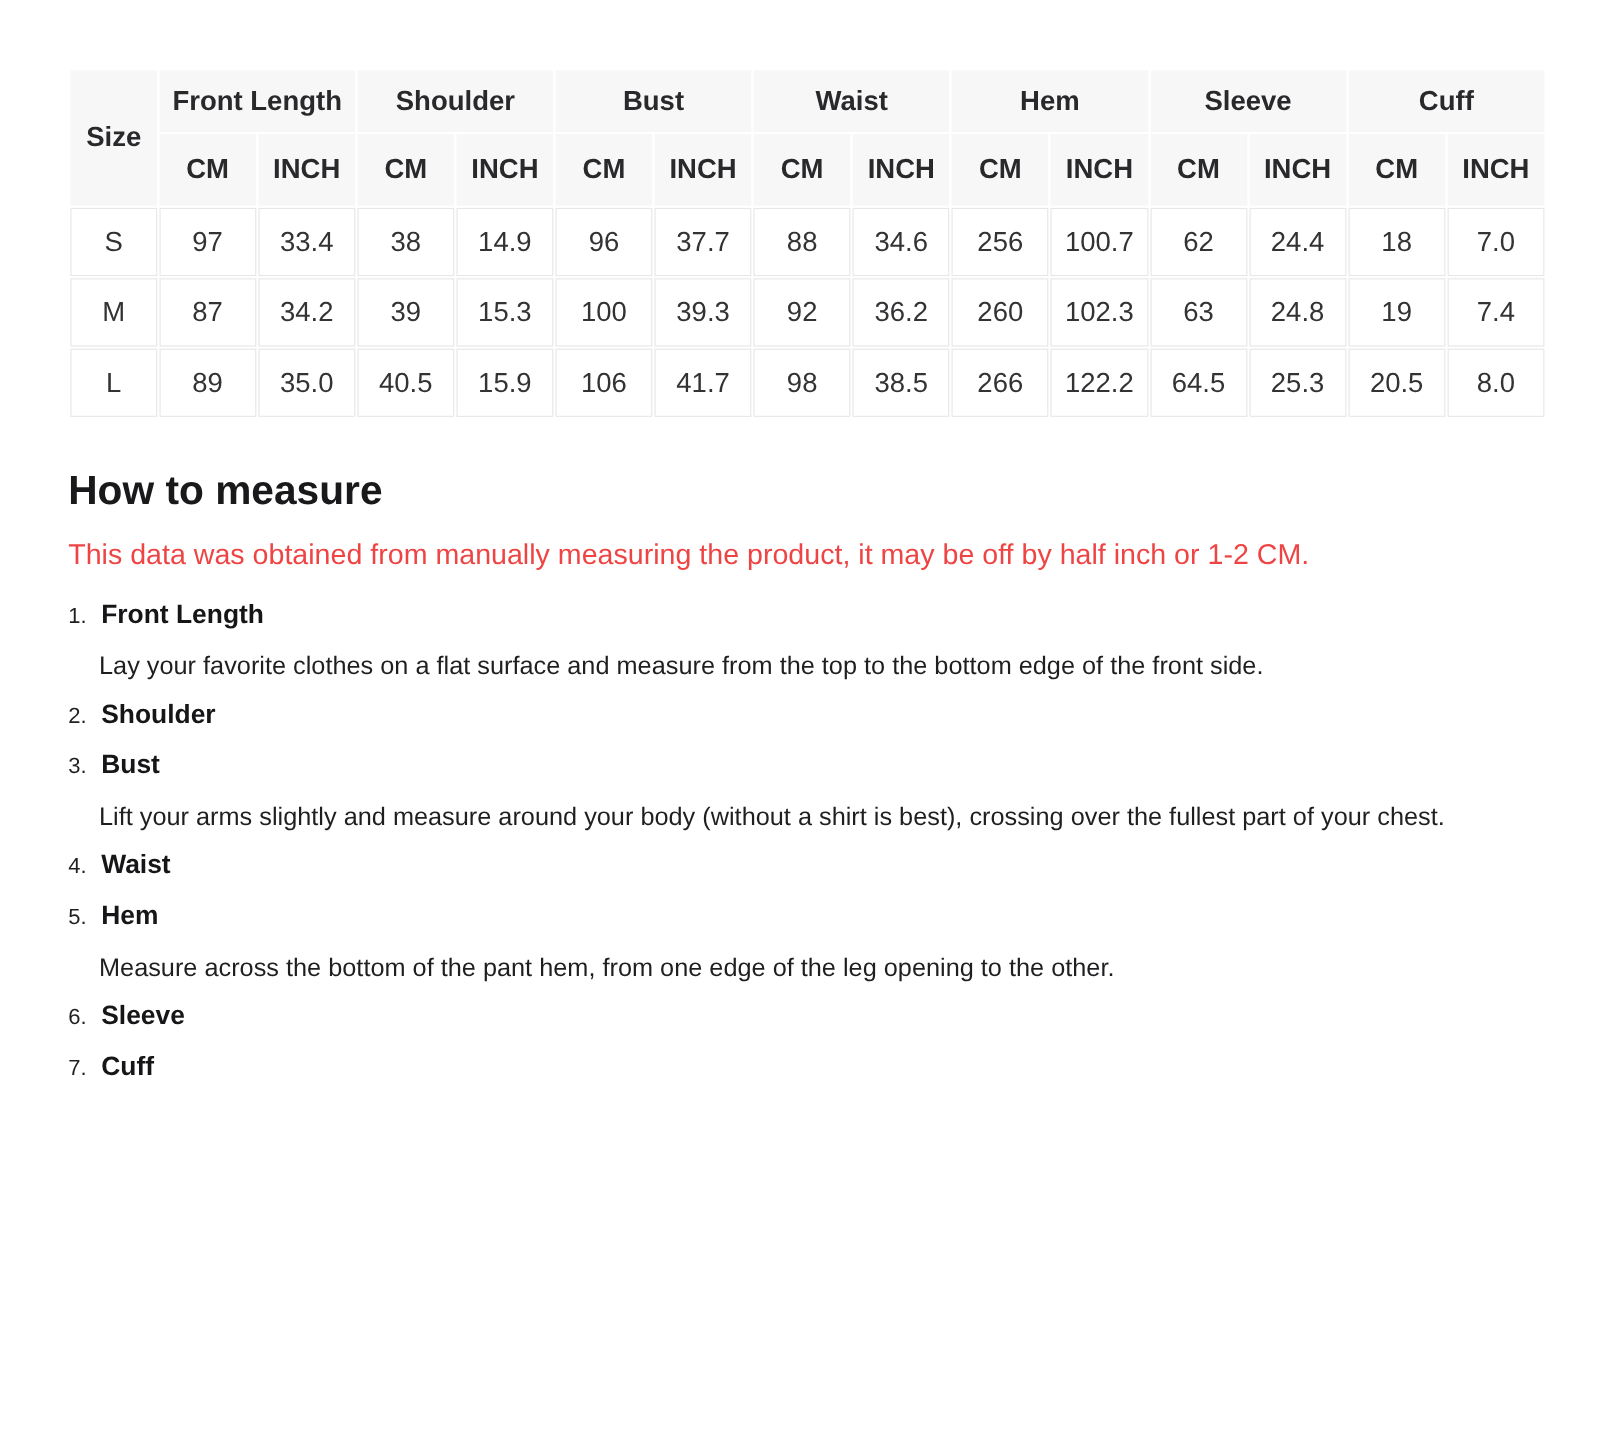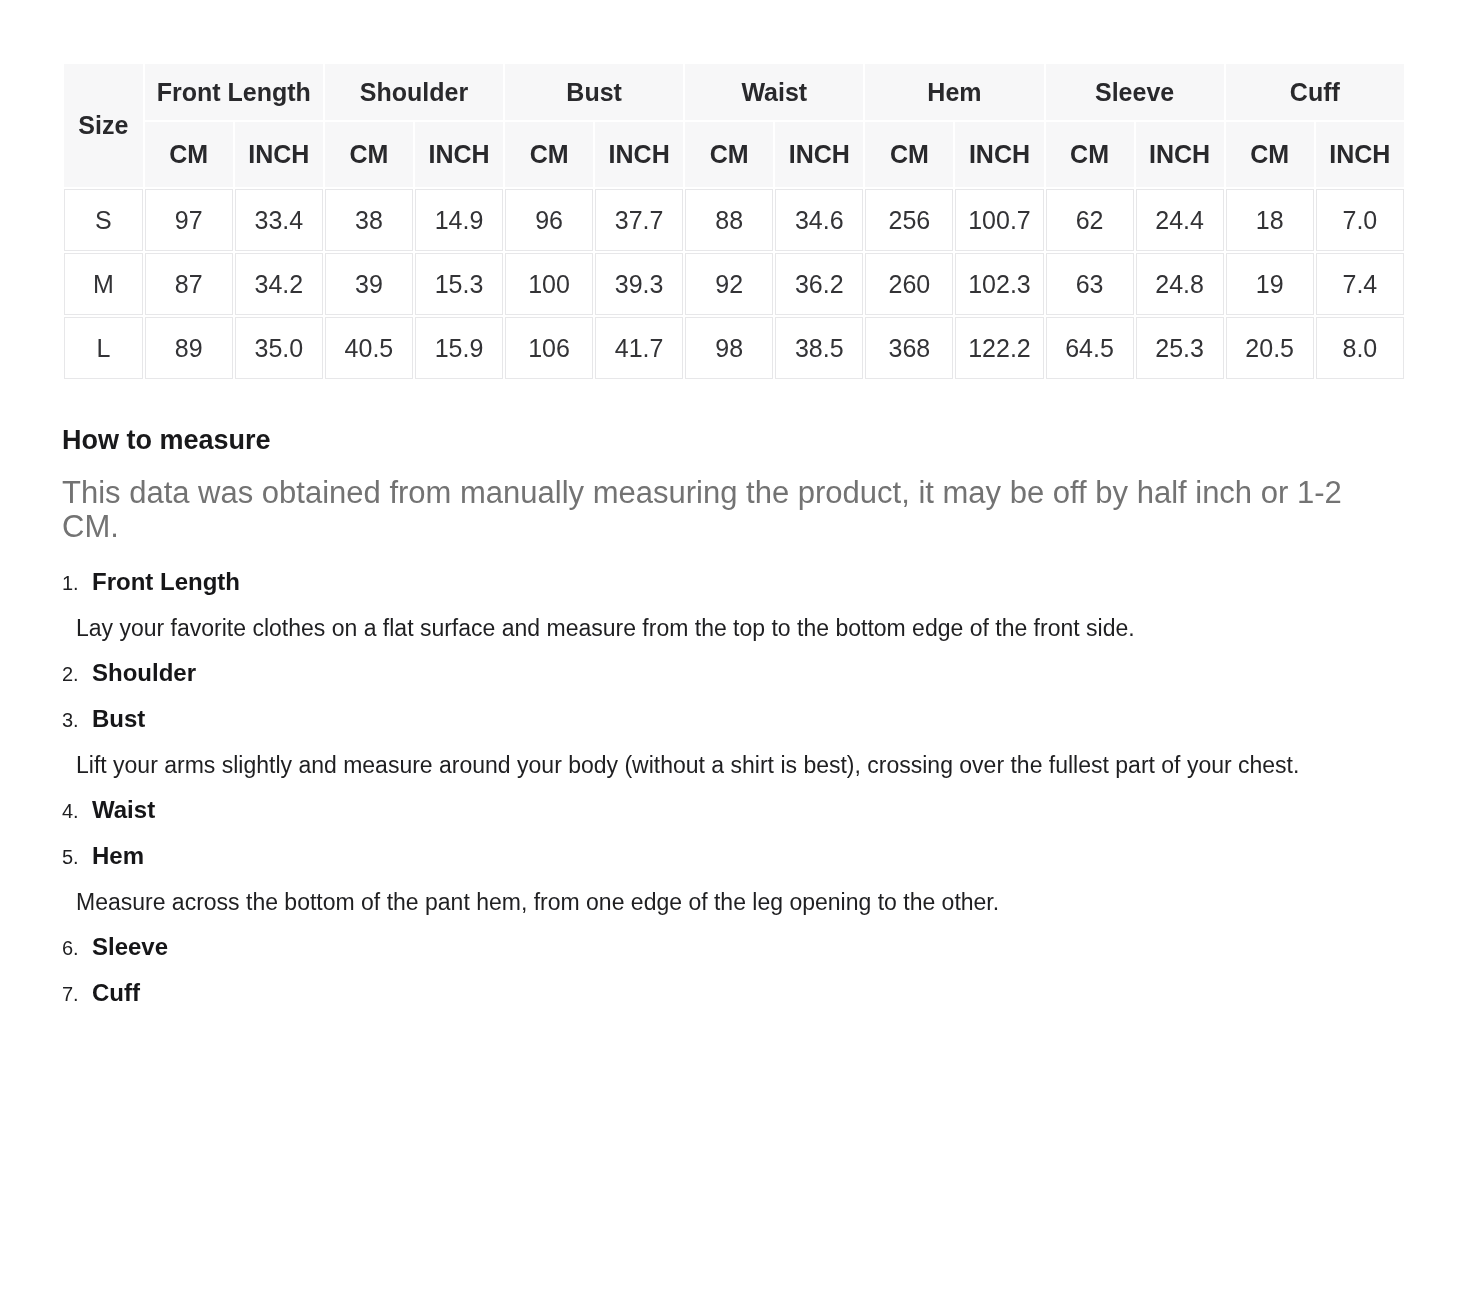--- a/index.html
+++ b/index.html
@@ -46,50 +46,50 @@
     font-size: 25px;
     color: #333336;
     text-align: center;
     vertical-align: middle;
     padding: 0;
   }
 
   
   h2.howto-title {
     margin: 44px 0 0 0;
-    font-size: 27px;
+    font-size: 37px;
     font-weight: bold;
     color: #19191b;
   }
   p.howto-intro {
     margin: 20px 0 0 0;
-    font-size: 31px;
+    font-size: 26px;
     line-height: 34px;
-    color: #737373;
+    color: #ef4444;
   }
   .steps { margin-top: 21px; }
   .step-head {
     display: flex;
     align-items: baseline;
     margin-top: 11px;
     line-height: 34px;
   }
   .step-num {
     flex: 0 0 30px;
     width: 30px;
     font-size: 20px;
     color: #1f1f21;
   }
   .step-term {
     font-size: 24px;
     font-weight: bold;
     color: #161618;
   }
   .step-desc {
-    margin: 11px 0 0 14px;
+    margin: 11px 0 0 28px;
     font-size: 23px;
     line-height: 34px;
     color: #1f1f21;
   }
   .step-desc:empty { display: none; }
 </style>
 </head>
 <body>
 
 <div class="page">
@@ -178,21 +178,21 @@
       <tr>
         <td>L</td>
         <td>89</td>
         <td>35.0</td>
         <td>40.5</td>
         <td>15.9</td>
         <td>106</td>
         <td>41.7</td>
         <td>98</td>
         <td>38.5</td>
-        <td>368</td>
+        <td>266</td>
         <td>122.2</td>
         <td>64.5</td>
         <td>25.3</td>
         <td>20.5</td>
         <td>8.0</td>
       </tr>
     </tbody>
   </table>
 
   <h2 class="howto-title">How to measure</h2>

